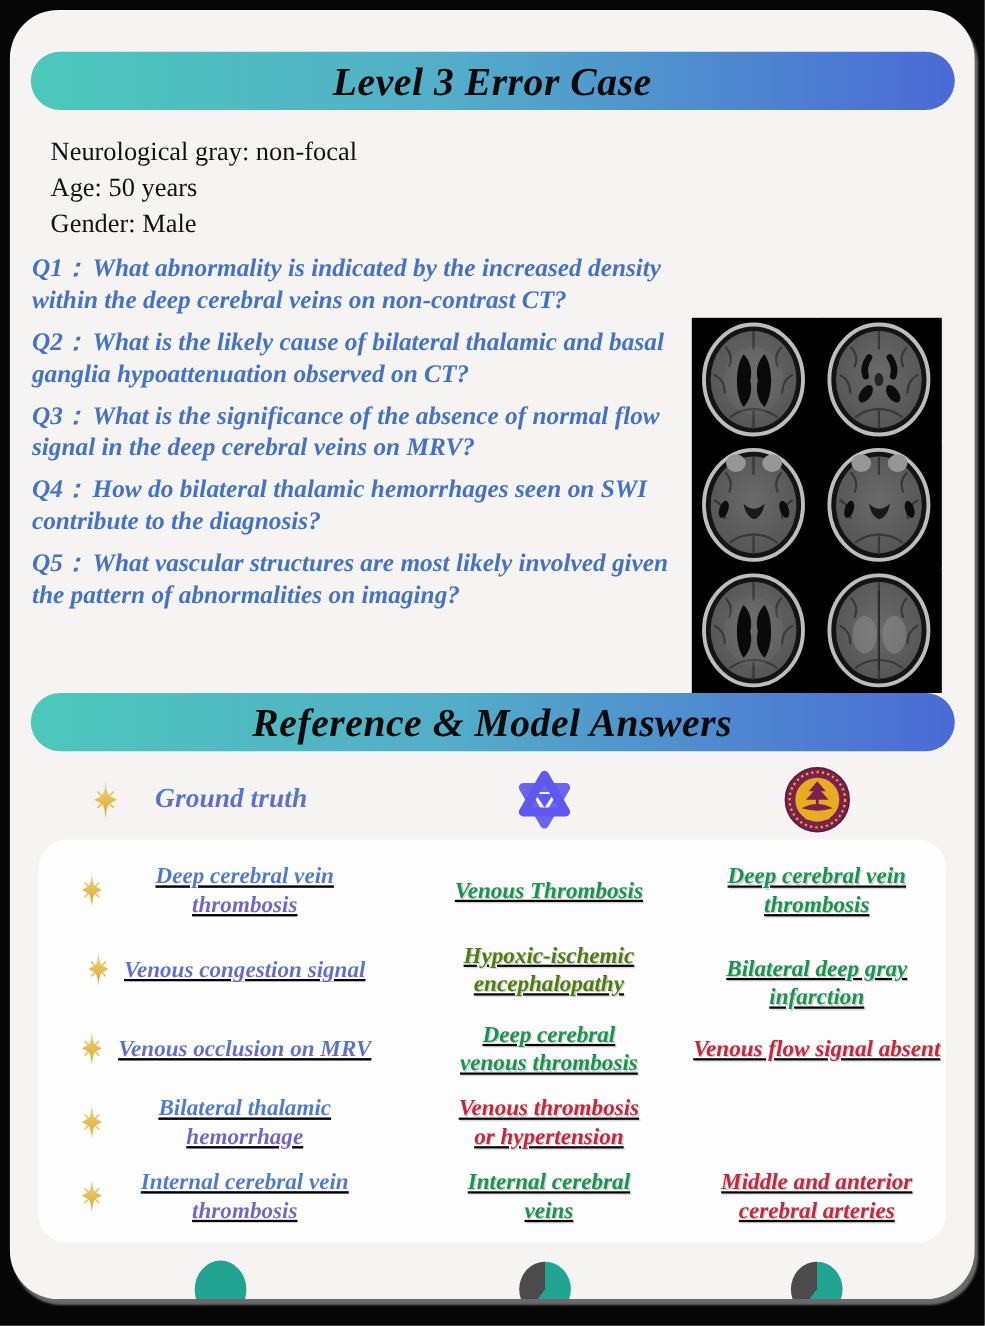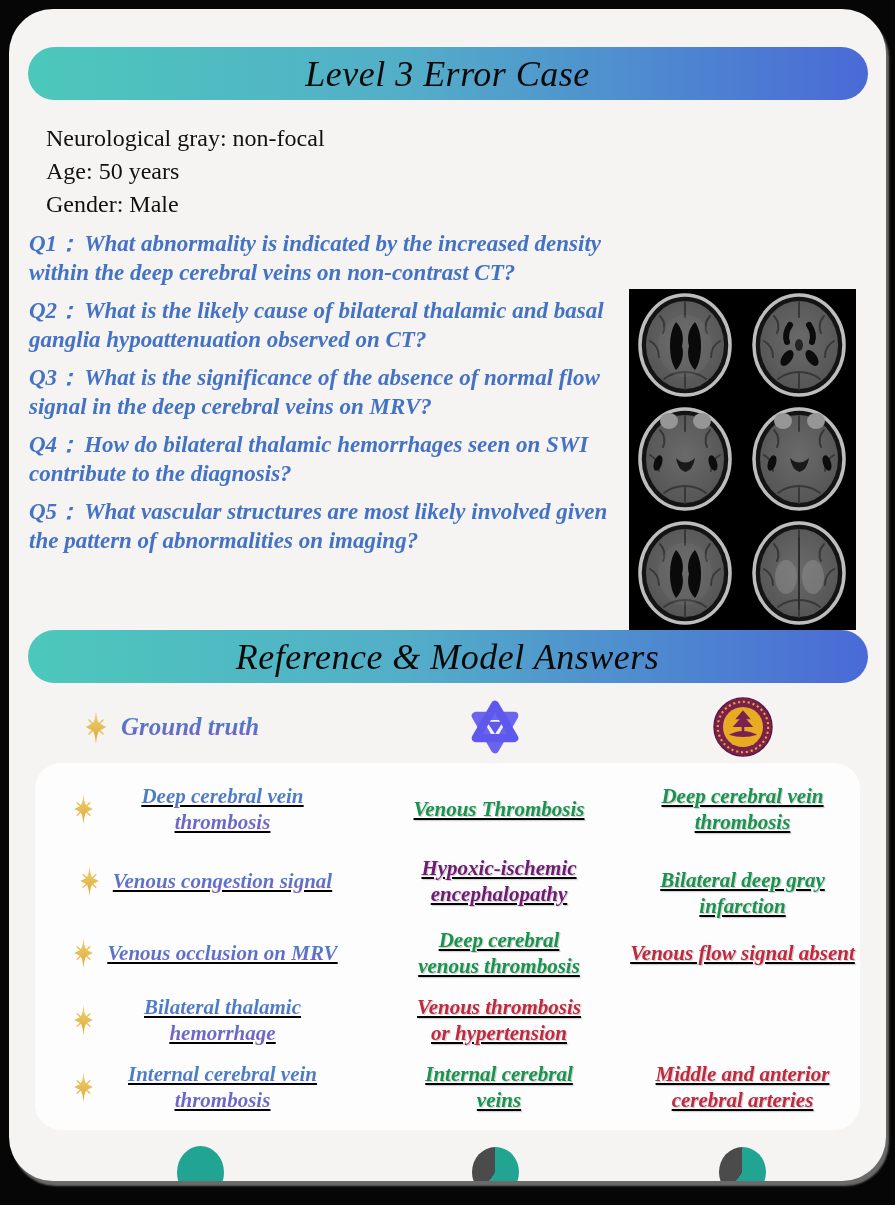--- a/index.html
+++ b/index.html
@@ -22,21 +22,21 @@
   
   .pill {
     margin: 0 auto;
     width: 840px; height: 53px;
     border-radius: 27px;
     background: linear-gradient(90deg, #4cc8bb 0%, #53aec8 45%, #4a6ad6 100%);
     display: flex; align-items: center; justify-content: center;
   }
   .pill.first { margin-top: 38px; }
   .pill .pill-title {
-    font-size: 36px; font-weight: normal; font-style: italic;
+    font-size: 36px; font-weight: bold; font-style: italic;
     color: #0a0a0a; letter-spacing: 0.5px;
   }
   
   .patient { margin: 22px 0 0 37px; }
   .patient div {
     font-size: 24px; color: #111; line-height: 33px;
   }
   
   .qa-row { display: flex; margin: 8px 0 0 20px; }
   .questions { width: 588px; }
@@ -58,21 +58,21 @@
   .mri svg { display: block; width: 113px; height: 113px; background: #000; }
   
   .cols3 {
     display: grid;
     grid-template-columns: 330px 260px 1fr;
     align-items: center;
   }
   .cols-header { margin: 10px 26px 0 26px; height: 68px; }
   .gt-head {
     display: flex; align-items: center; justify-content: flex-start;
-    padding-left: 46px; gap: 10px;
+    padding-left: 46px; gap: 30px;
   }
   .gt-head .gt-head-label {
     font-size: 25px; font-weight: bold; font-style: italic;
     color: #4f6dc5;
   }
   .logo-cell { display: flex; justify-content: center; align-items: center; }
   
   .panel {
     margin: 2px 26px 0 26px;
     background: #fdfdfd;
@@ -270,21 +270,21 @@
         </div>
     </div>
     <div class="cols3 row">
       <div class="cell gt">
           <svg class="star-svg" viewBox="0 0 32 38">
             <use href="#spark"></use>
           </svg>
           <span class="gt-text">Venous congestion signal</span>
         </div>
       <div class="cell col-a">
-          <span class="ans" style="color: #701a75; text-align: center;">Hypoxic-ischemic encephalopathy</span>
+          <span class="ans" style="color: #4d7c0f; text-align: center;">Hypoxic-ischemic encephalopathy</span>
         </div>
       <div class="cell col-b">
           <span class="ans" style="color: rgb(24, 148, 77); margin-top: 25px;">Bilateral deep gray infarction</span>
         </div>
     </div>
     <div class="cols3 row">
       <div class="cell gt">
           <svg class="star-svg" viewBox="0 0 32 38">
             <use href="#spark"></use>
           </svg>

